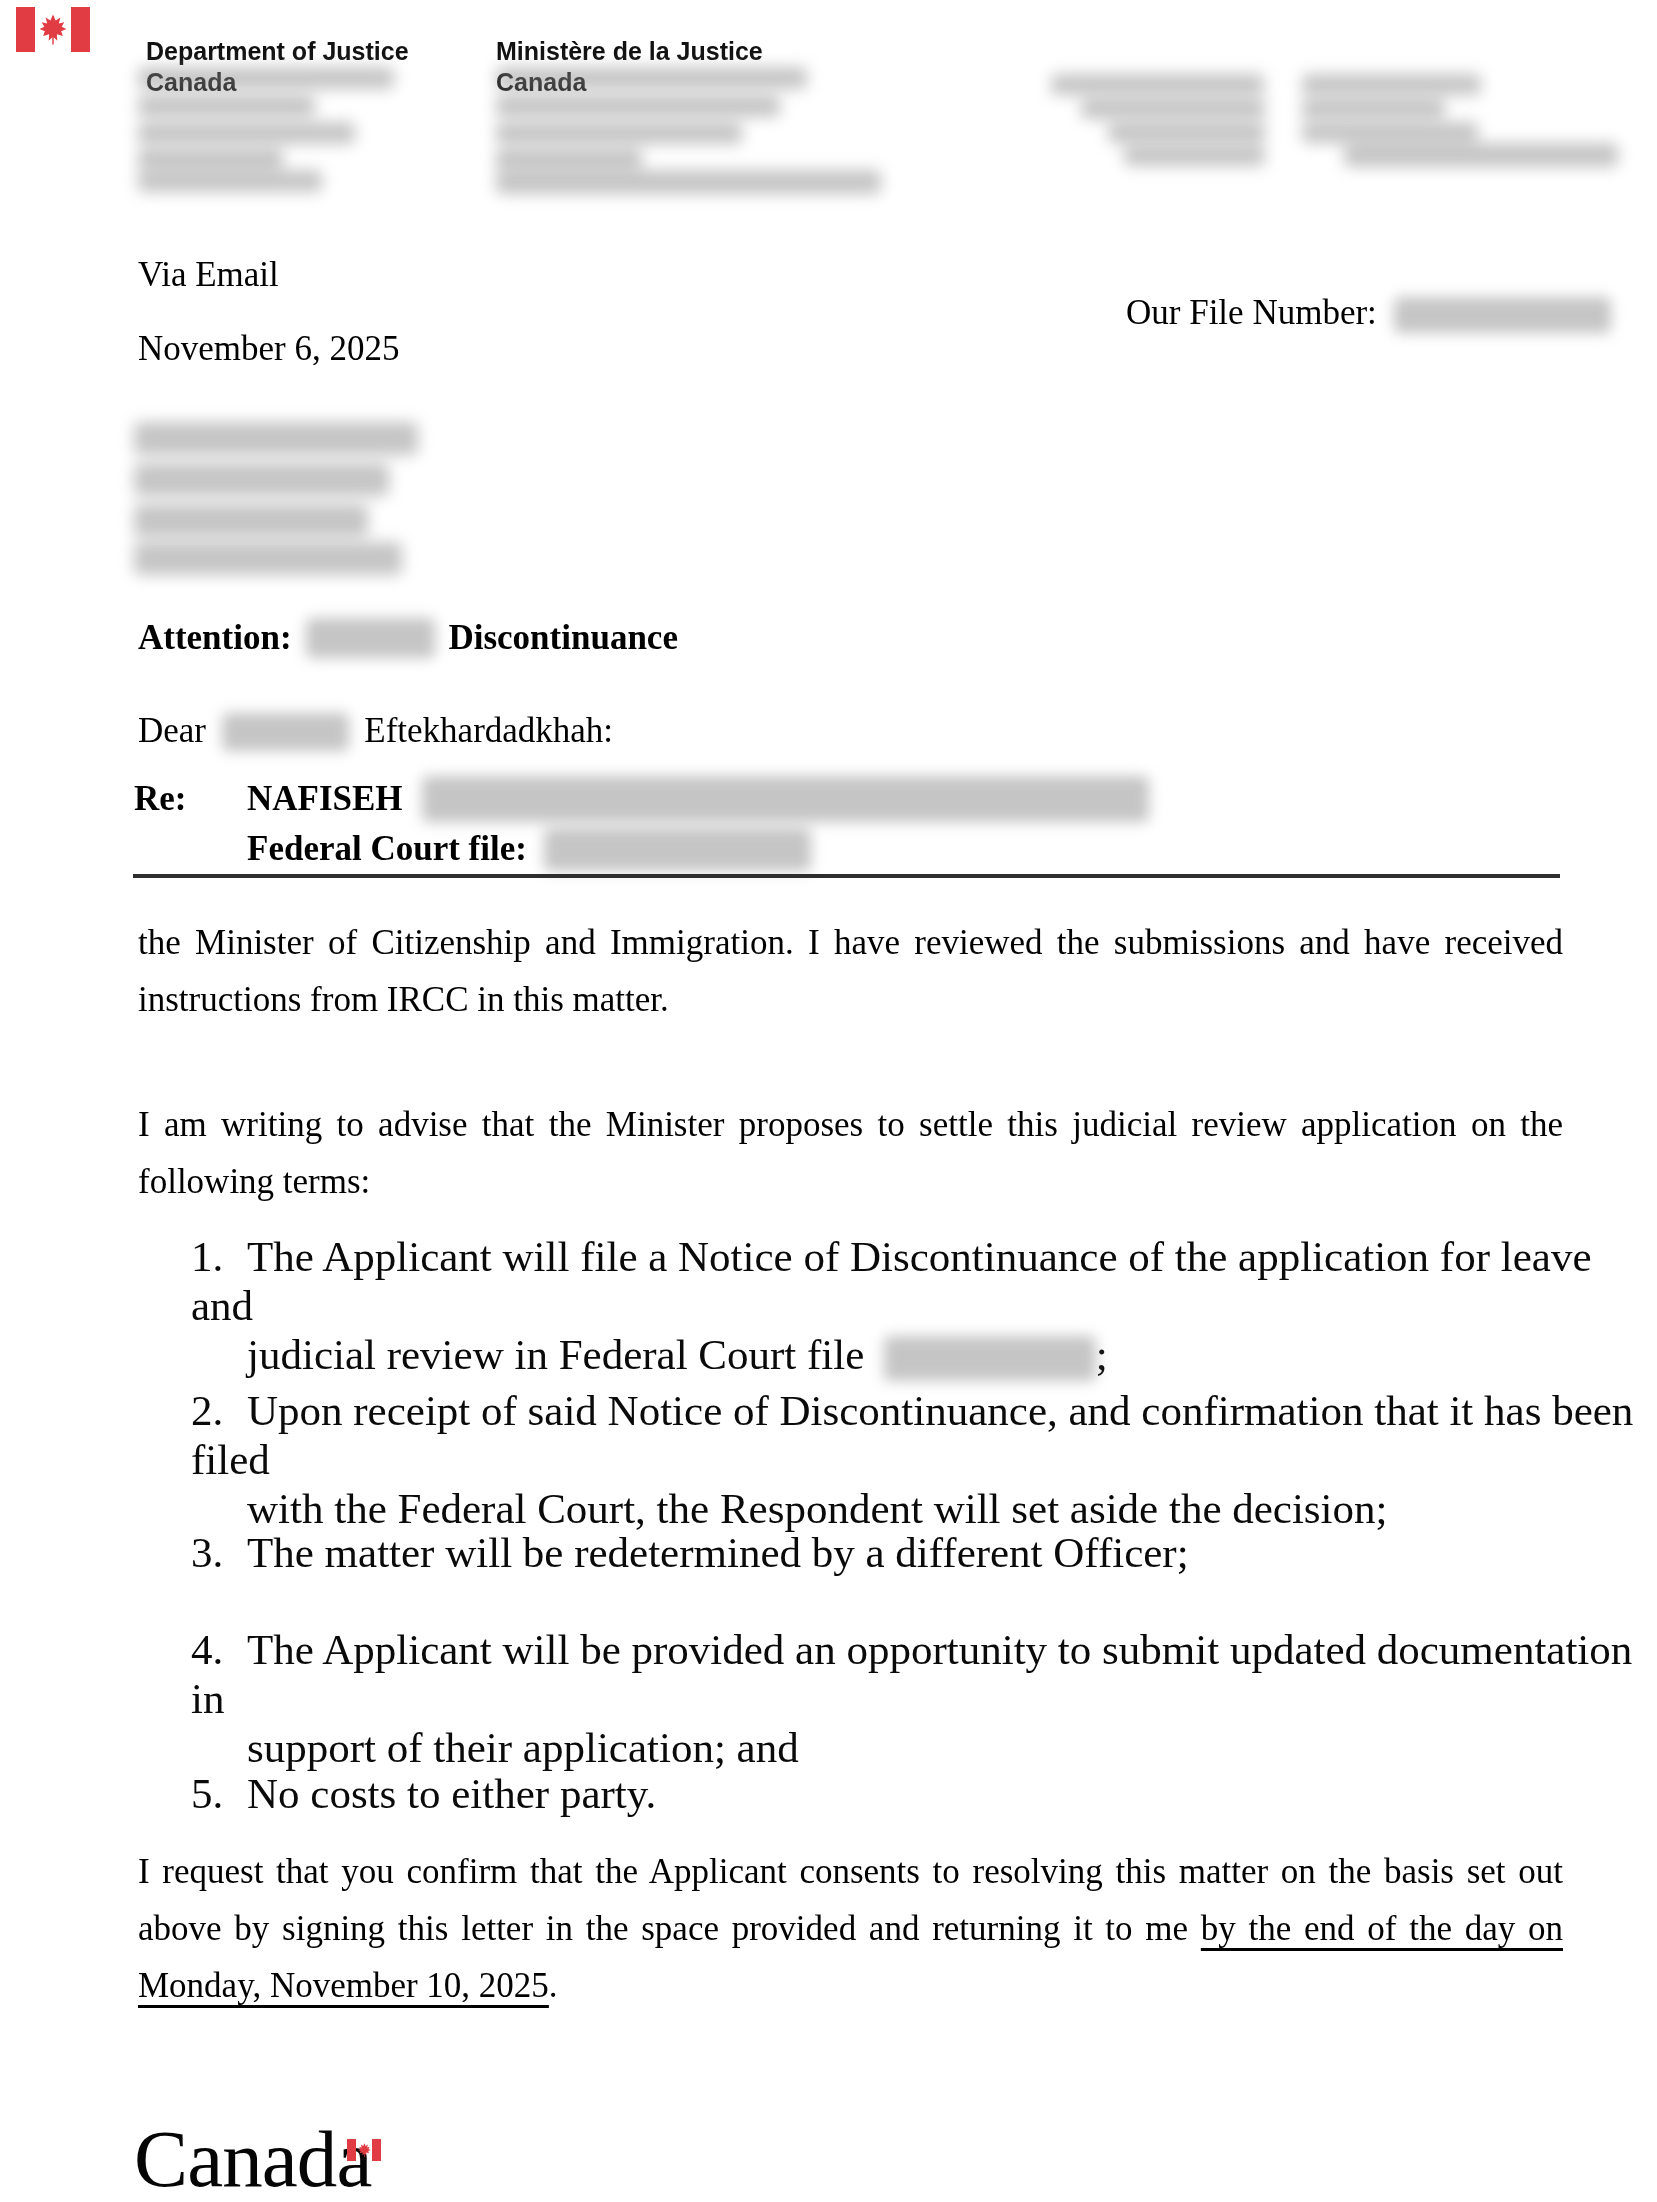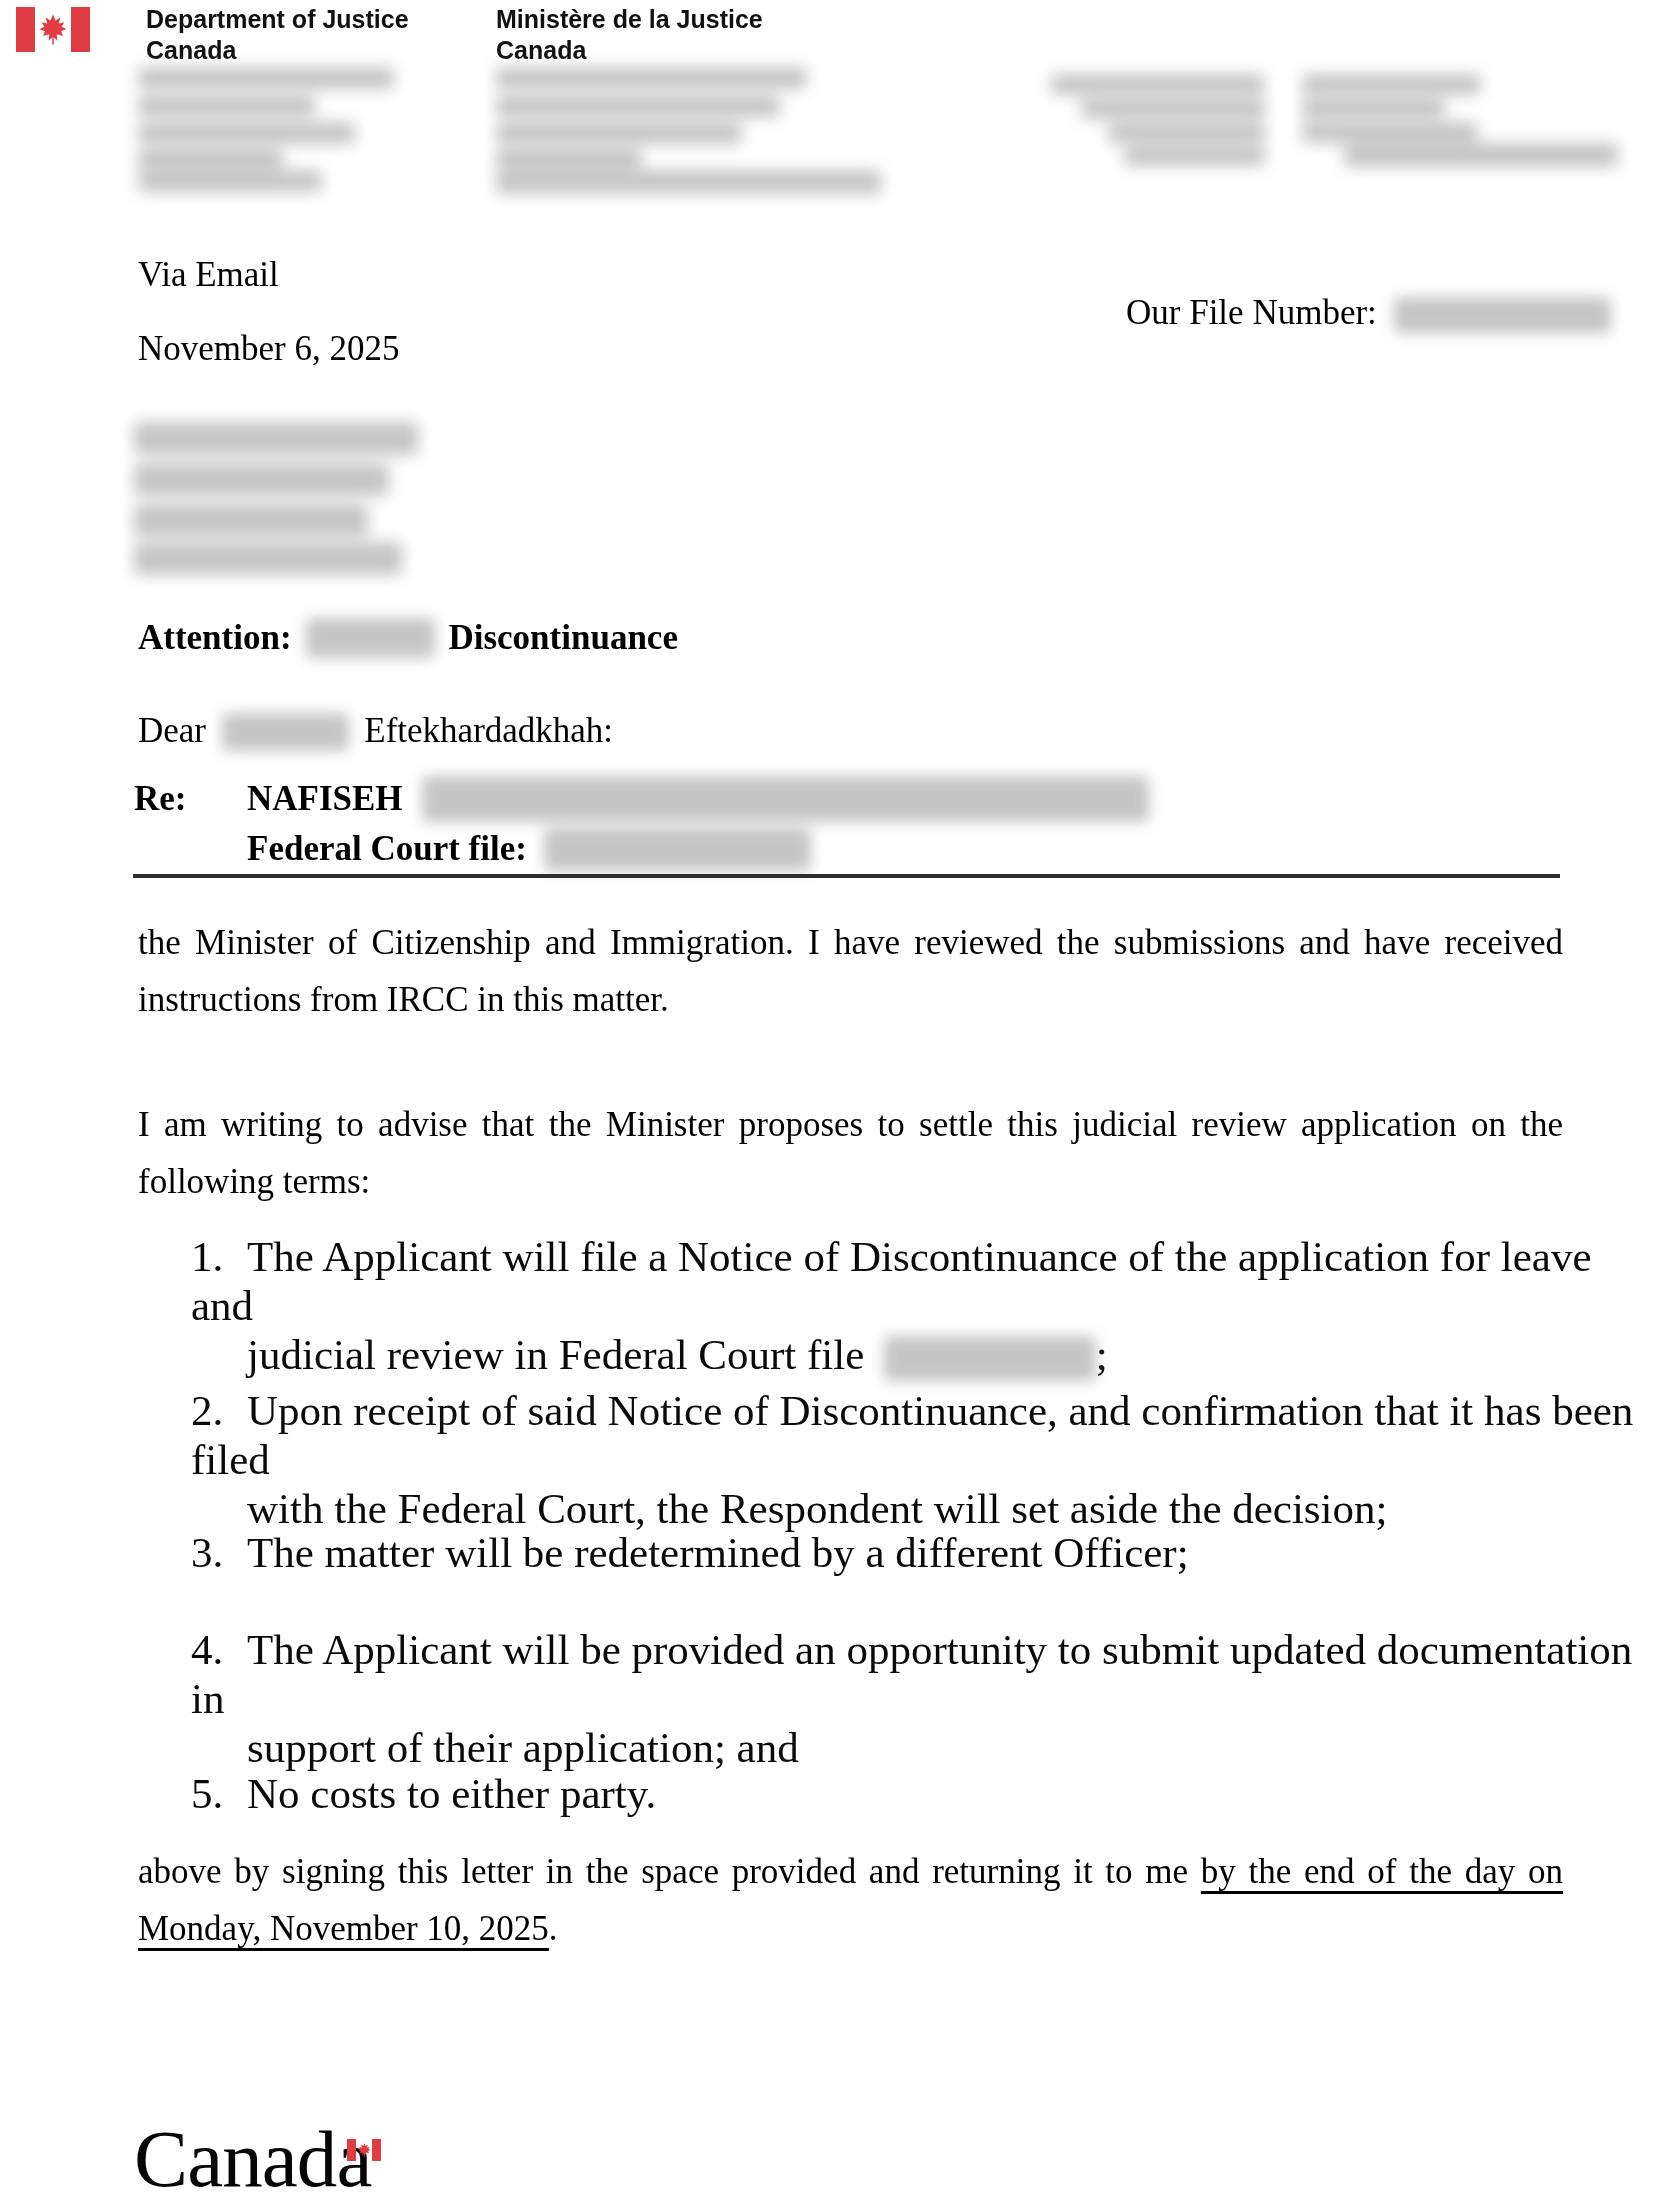--- a/index.html
+++ b/index.html
@@ -1,19 +1,19 @@
 <!DOCTYPE html>
 <html style="font-size:13.8px"><head>
 <meta charset="utf-8">
 <style>
   html,body{margin:0;padding:0;}
   body{width:1657px;height:2203px;position:relative;background:#ffffff;overflow:hidden;}
   
   .h-title{position:absolute;font-family:"Liberation Sans",sans-serif;font-weight:bold;
-           font-size:25px;line-height:31px;color:#111111;white-space:nowrap;}
+           font-size:25px;line-height:31px;color:#111111;white-space:nowrap;margin-top:32px;}
   
   .t{position:absolute;font-family:"Liberation Serif",serif;font-size:35px;line-height:57px;
      color:#000000;}
   .bold{font-weight:bold;}
   .w{width:1425px;}
   .jline{text-align:justify;text-align-last:justify;}
   .ul{text-decoration:underline;text-underline-offset:7.7px;text-decoration-thickness:2.6px;}
   
   .flag{position:absolute;display:flex;}
   .flag .bar{background:#e13c44;height:100%;}
@@ -148,20 +148,21 @@
 <div class="li" style="top:1625px;">
   <div><span class="num">4.</span><span>The Applicant will be provided an opportunity to submit updated documentation in</span></div>
   <div class="l2">support of their application; and</div>
 </div>
 
 <div class="li" style="top:1769px;">
   <div><span class="num">5.</span><span>No costs to either party.</span></div>
 </div>
 
 <div class="t w" style="left:138px;top:1843px;">
+  <div class="jline">I request that you confirm that the Applicant consents to resolving this matter on the basis set out</div>
   <div class="jline">
     <span>above by signing this letter in the space provided and returning it to me</span>
     <span class="ul">by the end of the day on</span>
   </div>
   <div><span class="ul">Monday, November 10, 2025</span><span>.</span></div>
 </div>
 
 <div class="wordmark">Canada</div>
 <div class="flag flag-ftr">
   <div class="bar"></div>

